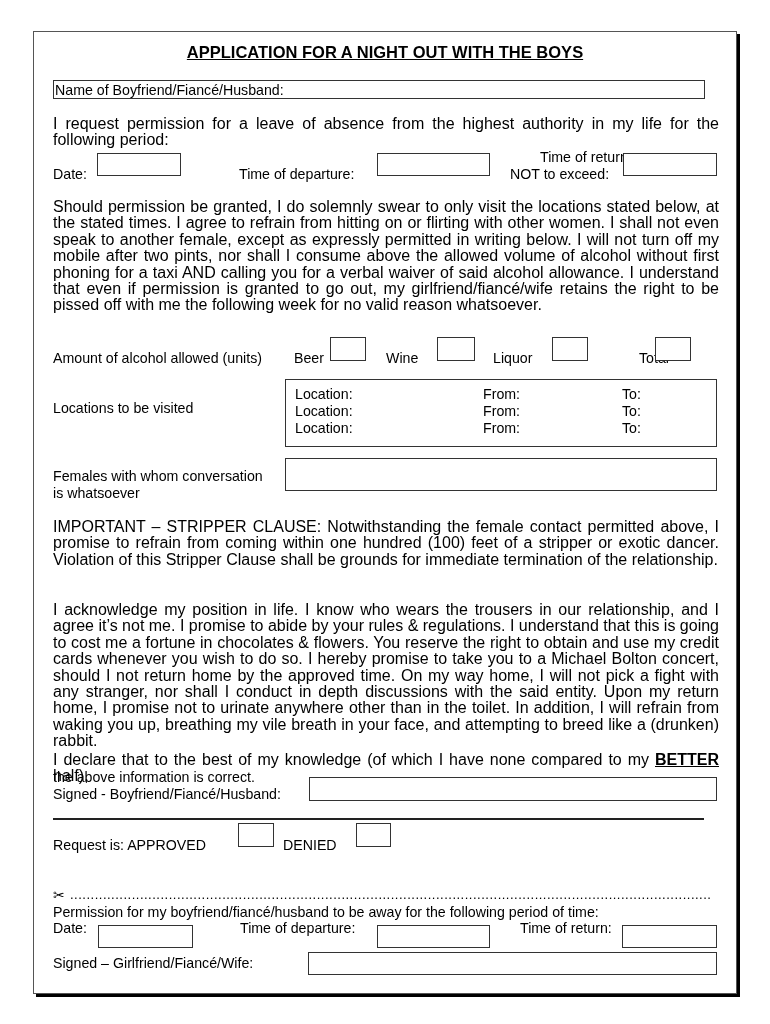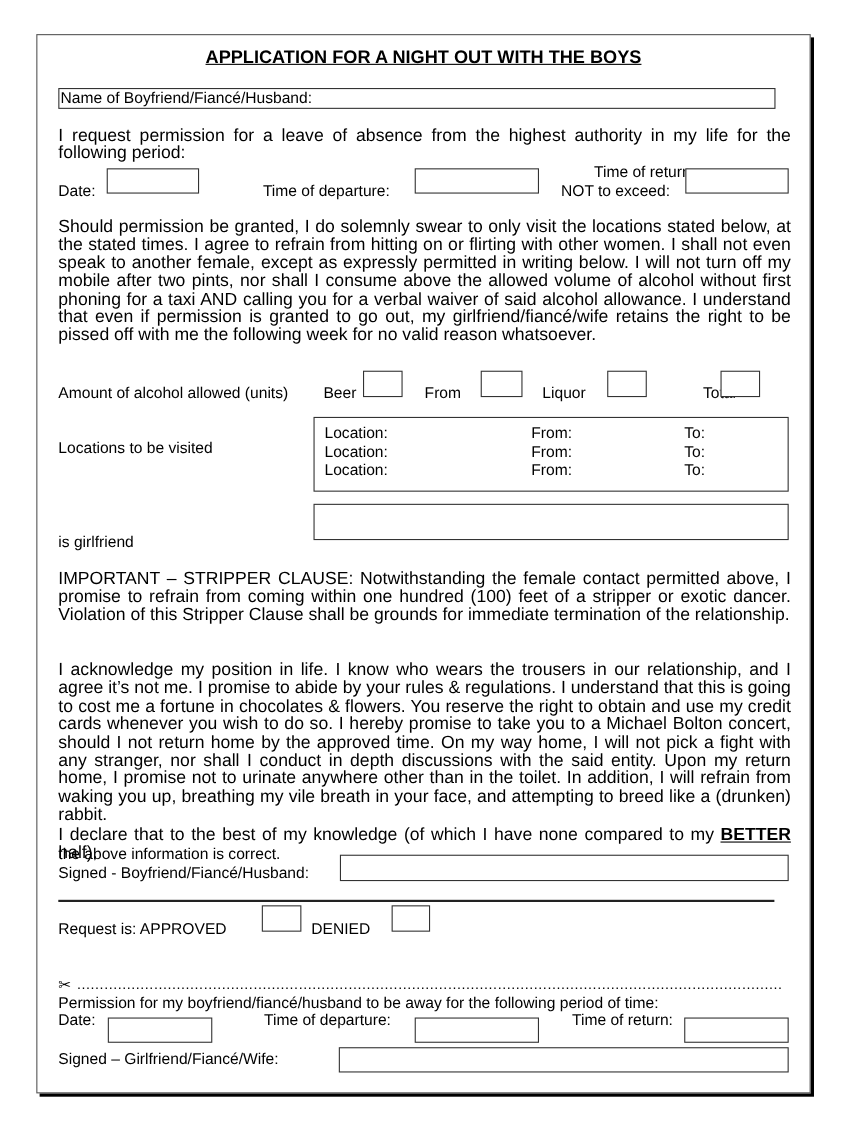--- a/index.html
+++ b/index.html
@@ -40,21 +40,21 @@
   <div class="box" style="left:343px; top:121px; width:113px; height:23px;"></div>
   <span class="abs t" style="left:483px; top:117px;margin-left:23px;">Time of return</span>
   <span class="abs t" style="left:476px; top:134px;">NOT to exceed:</span>
   <div class="box" style="left:589px; top:121px; width:94px; height:23px;"></div>
 
   <div class="para" style="top:167px;">Should permission be granted, I do solemnly swear to only visit the locations stated below, at the stated times. I agree to refrain from hitting on or flirting with other women.  I shall not even speak to another female, except as expressly permitted in writing below. I will not turn off my mobile after two pints, nor shall I consume above the allowed volume of alcohol without first phoning for a taxi AND calling you for a verbal waiver of said alcohol allowance. I understand that even if permission is granted to go out, my girlfriend/fiancé/wife retains the right to be pissed off with me the following week for no valid reason whatsoever.</div>
 
   <span class="abs t" style="left:19px; top:318px;">Amount of alcohol allowed (units)</span>
   <span class="abs t" style="left:260px; top:318px;">Beer</span>
   <div class="box" style="left:296px; top:305px; width:36px; height:24px;"></div>
-  <span class="abs t" style="left:352px; top:318px;">From</span>
+  <span class="abs t" style="left:352px; top:318px;">Wine</span>
   <div class="box" style="left:403px; top:305px; width:38px; height:24px;"></div>
   <span class="abs t" style="left:459px; top:318px;">Liquor</span>
   <div class="box" style="left:518px; top:305px; width:36px; height:24px;"></div>
   <span class="abs t" style="left:589px; top:318px;margin-left:16px;">Total</span>
   <div class="box" style="left:621px; top:305px; width:36px; height:24px;"></div>
 
   <span class="abs t" style="left:19px; top:368px;">Locations to be visited</span>
   <div class="box" style="left:251px; top:347px; width:432px; height:68px;">
     <div class="abs" style="left:9px; top:6px;">
       <span class="abs t" style="left:0; top:0;">Location:</span>
@@ -66,21 +66,22 @@
       <span class="abs t" style="left:188px; top:0;">From:</span>
       <span class="abs t" style="left:327px; top:0;">To:</span>
     </div>
     <div class="abs" style="left:9px; top:40px;">
       <span class="abs t" style="left:0; top:0;">Location:</span>
       <span class="abs t" style="left:188px; top:0;">From:</span>
       <span class="abs t" style="left:327px; top:0;">To:</span>
     </div>
   </div>
 
-  <span class="abs t" style="left:19px; top:453px;">is girlfriend</span>
+  <span class="abs t" style="left:19px; top:436px;">Females with whom conversation</span>
+  <span class="abs t" style="left:19px; top:453px;">is whatsoever</span>
   <div class="box" style="left:251px; top:426px; width:432px; height:33px;"></div>
 
   <div class="para bold" style="top:487px;">IMPORTANT – STRIPPER CLAUSE: Notwithstanding the female contact permitted above, I promise to refrain from coming within one hundred (100) feet of a stripper or exotic dancer.  Violation of this Stripper Clause shall be grounds for immediate termination of the relationship.</div>
 
   <div class="para" style="top:570px;">I acknowledge my position in life. I know who wears the trousers in our relationship, and I agree it’s not me. I promise to abide by your rules &amp; regulations. I understand that this is going to cost me a fortune in chocolates &amp; flowers. You reserve the right to obtain and use my credit cards whenever you wish to do so. I hereby promise to take you to a Michael Bolton concert, should I not return home by the approved time. On my way home, I will not pick a fight with any stranger, nor shall I conduct in depth discussions with the said entity. Upon my return home, I promise not to urinate anywhere other than in the toilet. In addition, I will refrain from waking you up, breathing my vile breath in your face, and attempting to breed like a (drunken) rabbit.</div>
 
   <div class="para" style="top:720px;">
     <span>I declare that to the best of my knowledge (of which I have none compared to my </span><span class="u">BETTER</span><span> half),</span>
   </div>
   <span class="abs t" style="left:19px; top:737px;">the above information is correct.</span>

